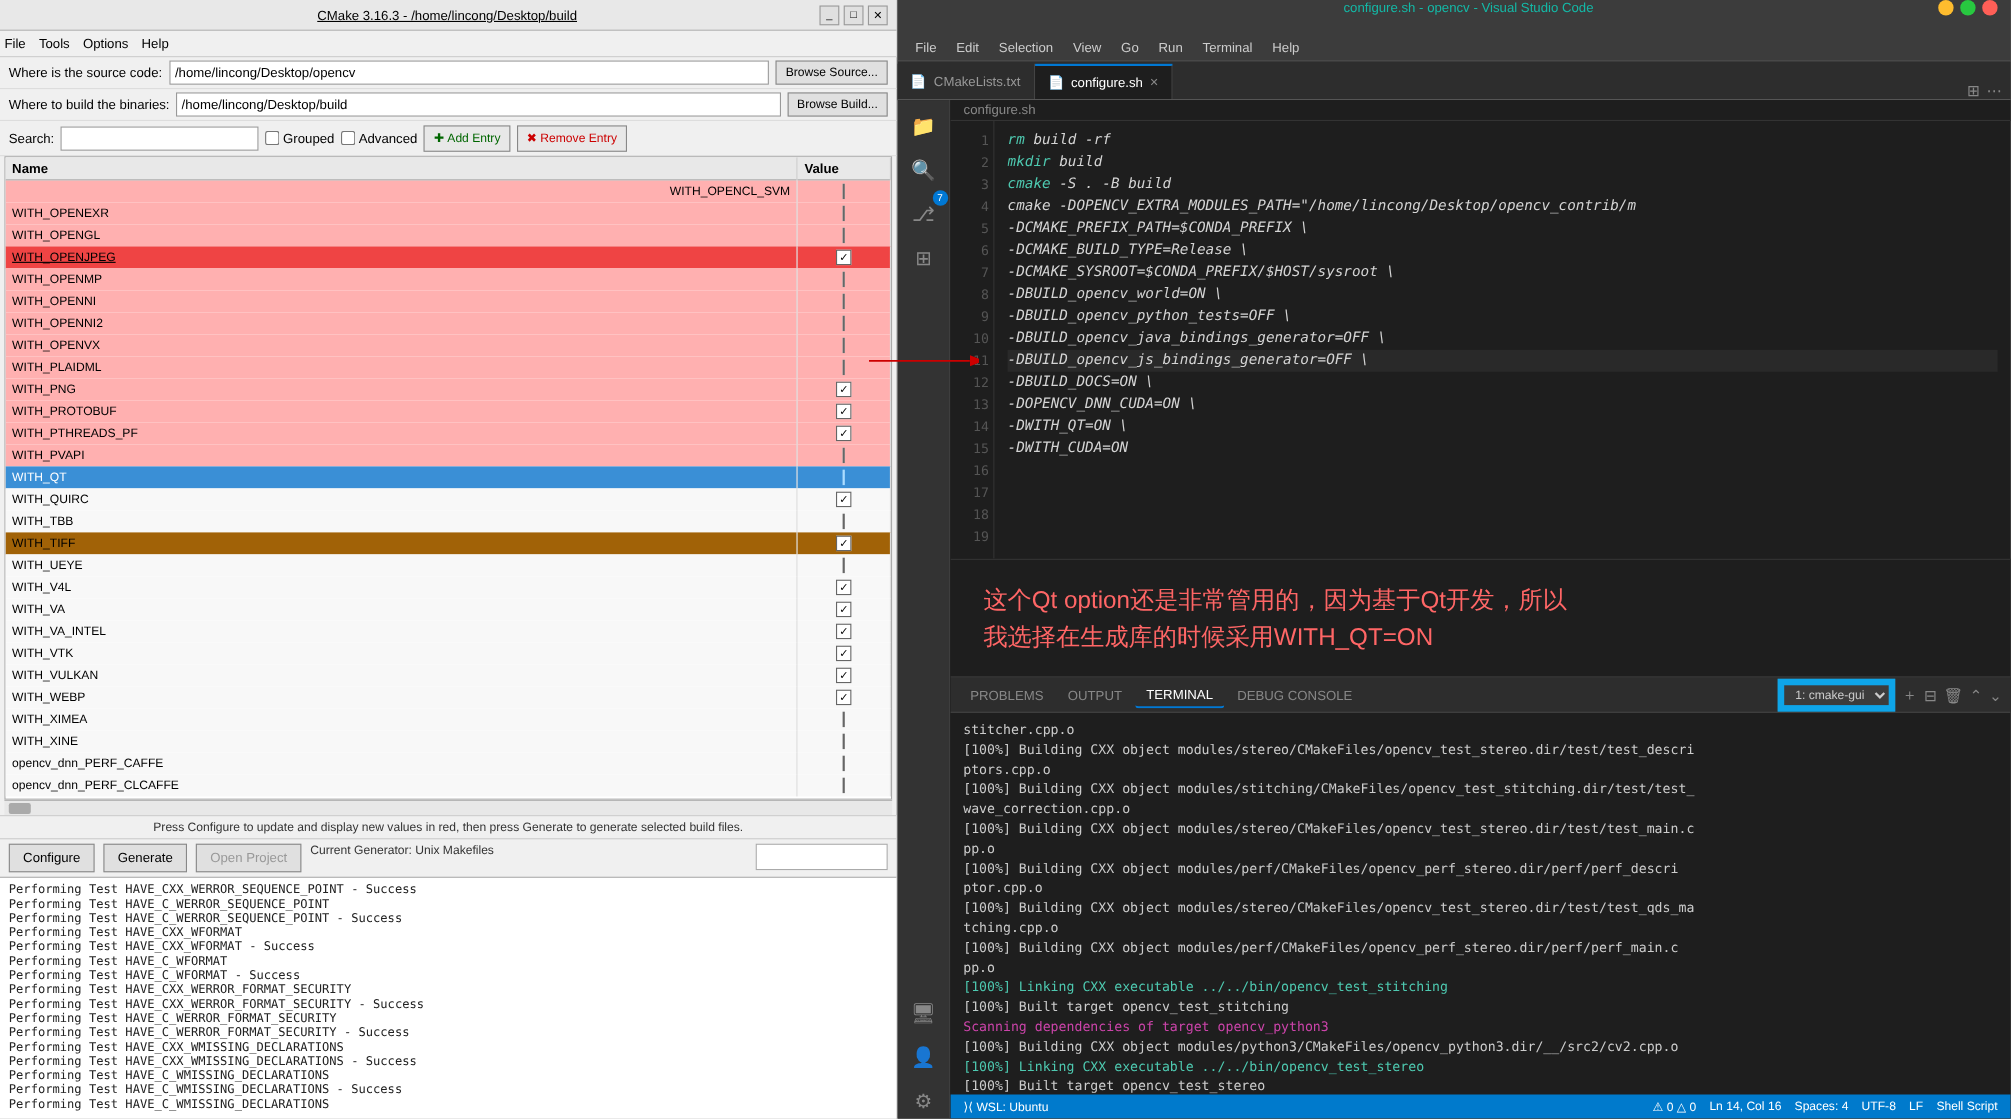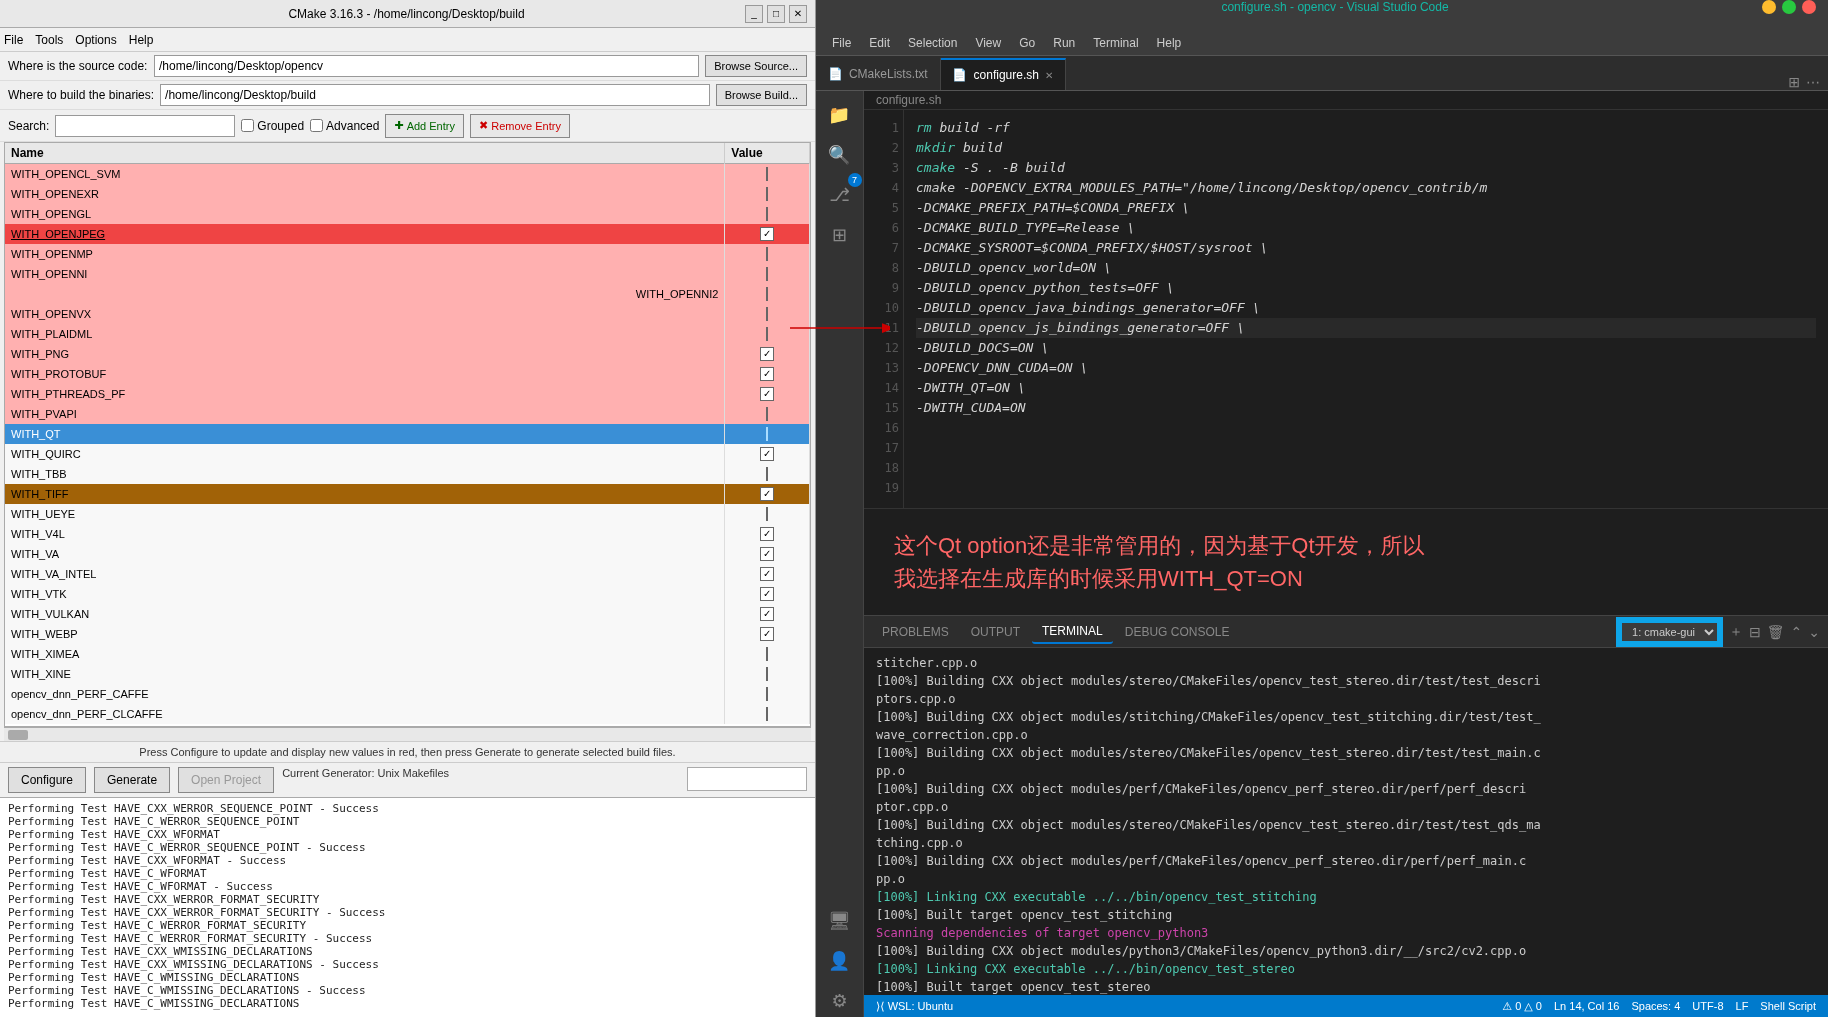--- a/index.html
+++ b/index.html
@@ -19,21 +19,21 @@
       background: #e8e8e8;
       border-bottom: 1px solid #aaa;
       padding: 4px 8px;
       text-align: center;
       font-size: 12px;
       height: 28px;
       display: flex;
       align-items: center;
       justify-content: space-between;
     }
-    #cmake-titlebar-title { flex: 1; text-align: center; }
+    #cmake-titlebar-title { flex: 1; text-align: center; text-decoration: underline; }
     #cmake-titlebar-controls { display: flex; gap: 4px; }
     .win-btn {
       width: 18px; height: 18px;
       border: 1px solid #999;
       background: #e0e0e0;
       display: flex; align-items: center; justify-content: center;
       font-size: 10px; cursor: pointer;
     }
 
     #cmake-menubar {
@@ -485,21 +485,21 @@
     <div id="cmake-table-wrapper">
       <table id="cmake-table">
         <thead>
           <tr>
             <th style="width:680px">Name</th>
             <th style="width:80px">Value</th>
           </tr>
         </thead>
         <tbody id="cmake-tbody">
 
-        <tr style="background: rgb(255, 176, 176);">
+        <tr style="background: rgb(255, 176, 176); text-align: right;">
               <td>WITH_OPENCL_SVM</td>
               <td class="value-cell"><span class="cb-empty"></span></td>
             </tr>
             <tr style="background: rgb(255, 176, 176);">
               <td>WITH_OPENEXR</td>
               <td class="value-cell"><span class="cb-empty"></span></td>
             </tr>
             <tr style="background: rgb(255, 176, 176);">
               <td>WITH_OPENGL</td>
               <td class="value-cell"><span class="cb-empty"></span></td>
@@ -509,21 +509,21 @@
               <td class="value-cell"><span class="cb-checked">✓</span></td>
             </tr>
             <tr style="background: rgb(255, 176, 176);">
               <td>WITH_OPENMP</td>
               <td class="value-cell"><span class="cb-empty"></span></td>
             </tr>
             <tr style="background: rgb(255, 176, 176);">
               <td>WITH_OPENNI</td>
               <td class="value-cell"><span class="cb-empty"></span></td>
             </tr>
-            <tr style="background: rgb(255, 176, 176); text-align: right;">
+            <tr style="background: rgb(255, 176, 176);">
               <td>WITH_OPENNI2</td>
               <td class="value-cell"><span class="cb-empty"></span></td>
             </tr>
             <tr style="background: rgb(255, 176, 176);">
               <td>WITH_OPENVX</td>
               <td class="value-cell"><span class="cb-empty"></span></td>
             </tr>
             <tr style="background: rgb(255, 176, 176);">
               <td>WITH_PLAIDML</td>
               <td class="value-cell"><span class="cb-empty"></span></td>
@@ -621,22 +621,22 @@
       <button>Generate</button>
       <button class="disabled">Open Project</button>
       <span class="generator-info">Current Generator: Unix Makefiles</span>
       <input type="text" style="margin-left: auto;">
     </div>
 
     <div id="cmake-log">
 
     <div>Performing Test HAVE_CXX_WERROR_SEQUENCE_POINT - Success</div>
         <div>Performing Test HAVE_C_WERROR_SEQUENCE_POINT</div>
+        <div>Performing Test HAVE_C_WERROR_SEQUENCE_POINT - Success</div>
         <div>Performing Test HAVE_CXX_WFORMAT</div>
-        <div>Performing Test HAVE_C_WERROR_SEQUENCE_POINT - Success</div>
         <div>Performing Test HAVE_CXX_WFORMAT - Success</div>
         <div>Performing Test HAVE_C_WFORMAT</div>
         <div>Performing Test HAVE_C_WFORMAT - Success</div>
         <div>Performing Test HAVE_CXX_WERROR_FORMAT_SECURITY</div>
         <div>Performing Test HAVE_CXX_WERROR_FORMAT_SECURITY - Success</div>
         <div>Performing Test HAVE_C_WERROR_FORMAT_SECURITY</div>
         <div>Performing Test HAVE_C_WERROR_FORMAT_SECURITY - Success</div>
         <div>Performing Test HAVE_CXX_WMISSING_DECLARATIONS</div>
         <div>Performing Test HAVE_CXX_WMISSING_DECLARATIONS - Success</div>
         <div>Performing Test HAVE_C_WMISSING_DECLARATIONS</div>

